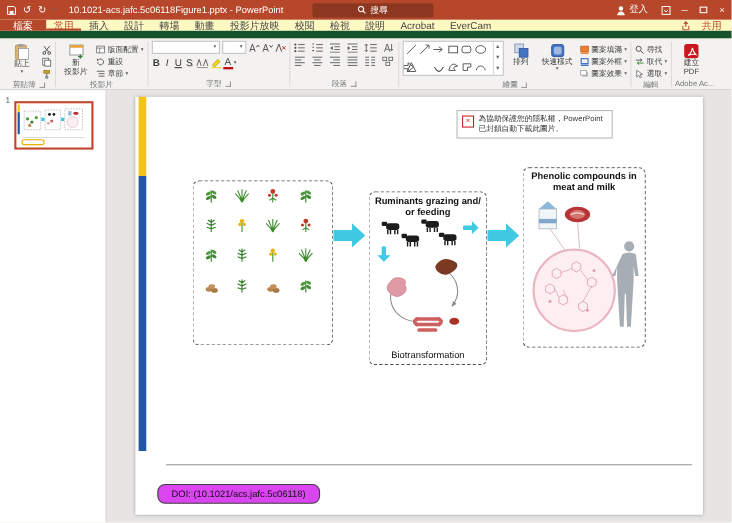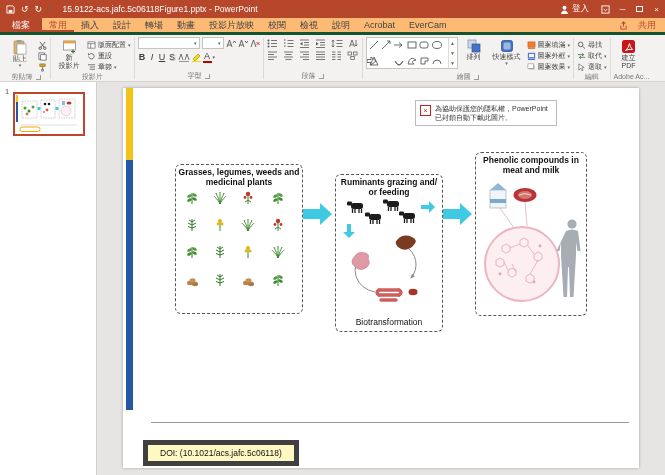--- a/index.html
+++ b/index.html
@@ -12,21 +12,21 @@
   .qat{display:flex;align-items:center;gap:6px;padding:0 2px}
   .qbtn{display:flex;align-items:center;font-size:9px;line-height:1;color:#fff}
   .tb-title{font-size:8.5px;margin-left:10px;white-space:nowrap}
   .searchpill{margin-left:26px;width:110px;height:13px;border-radius:2px;background:rgba(0,0,0,.22);display:flex;align-items:center;justify-content:center;gap:4px;font-size:8px;cursor:text}
   .tb-right{margin-left:auto;display:flex;height:100%}
   .signin{display:flex;gap:3px;align-items:center;font-size:8.5px;padding:0 8px;height:100%}
   .winbtn{width:17px;height:100%;display:flex;align-items:center;justify-content:center;font-size:8px}
   .maxglyph{width:7px;height:6px;border:1px solid #fff;display:inline-block}
 
   
-  .tabrow{height:17px;background:#fdba74;display:flex;align-items:stretch;border-bottom:3px solid #14532d;font-size:9px;color:#444}
+  .tabrow{height:17px;background:#fef9c3;display:flex;align-items:stretch;border-bottom:7px solid #14532d;font-size:9px;color:#444}
   .filetab{background:#b7472a;color:#fff;padding:0 12px;display:flex;align-items:center}
   .tab{padding:0 7px;display:flex;align-items:center;white-space:nowrap}
   .tab.active{color:#b7472a;box-shadow:inset 0 -2px 0 #b7472a;font-weight:normal}
   .sharebtn{margin-left:auto;display:flex;align-items:center;gap:10px;color:#b7472a;padding:0 9px;white-space:nowrap}
 
   
   .ribbon{height:47px;background:#f3f2f1;border-bottom:1px solid #d6d4d2;display:flex;align-items:stretch;padding:1px 2px 0}
   .group{display:flex;flex-direction:column;padding:1px 3px 0}
   .gbody{flex:1;display:flex;align-items:flex-start;gap:3px}
   .glabel{height:10px;font-size:7px;color:#777;display:flex;align-items:center;justify-content:center;gap:3px}
@@ -58,40 +58,47 @@
   #fbox1{left:0;top:14px;width:128px;height:150px}
   #fbox2{left:160px;top:24px;width:108px;height:158px}
   #fbox3{left:300px;top:2px;width:112px;height:164px}
   .barrow{position:absolute;top:52px;width:30px;height:24px}
   #arrow1{left:128px}
   #arrow2{left:268px}
   .biolabel{font-weight:normal;font-size:8.5px;color:#111;margin-top:auto;padding-bottom:1px}
   .notif{position:absolute;left:292px;top:12px;width:142px;background:#fff;border:1px solid #bdbab7;padding:3px 4px;display:flex;gap:4px;font-size:7px;line-height:1.3;color:#333}
   .nicon{flex:0 0 auto;width:11px;height:11px;border:1px solid #cc2222;color:#cc2222;font-size:7px;display:flex;align-items:center;justify-content:center;margin-top:1px}
   .sline{position:absolute;left:28px;top:334px;width:478px;height:1px;background:#9a9a9a}
-  .doibox{position:absolute;left:20px;top:352px;padding:3px 12px;border:5px solid #404040;border-radius:0;font-size:8.5px;color:#111;background:#fef9c3;white-space:nowrap}
+  .doibox{position:absolute;left:20px;top:352px;padding:3px 12px;border:1px solid #404040;border-radius:7px;font-size:8.5px;color:#111;background:#d946ef;white-space:nowrap}
 </style>
 </head>
 <body>
 
 <div class="app">
 
   <div class="titlebar">
     <div class="qat">
       <span class="qbtn">
         <svg width="9" height="9" viewBox="0 0 10 10">
             <path d="M1 1h6.5L9 2.5V9H1z" fill="none" stroke="#fff" stroke-width="1"></path>
             <rect x="3" y="5.5" width="4" height="3" fill="#fff"></rect>
           </svg>
       </span>
       <span class="qbtn">↺</span>
       <span class="qbtn">↻</span>
       <span class="qbtn caret">▾</span>
     </div>
-    <div class="tb-title">15.9122-acs.jafc.5c06118Figure1.pptx - PowerPoint</div>
+    <div class="tb-title">10.1021-acs.jafc.5c06118Figure1.pptx - PowerPoint</div>
+    <div class="searchpill">
+      <svg width="8" height="8" viewBox="0 0 10 10">
+          <circle cx="4" cy="4" r="3" fill="none" stroke="#fff" stroke-width="1.2"></circle>
+          <path d="M6.2 6.2 L9 9" stroke="#fff" stroke-width="1.2"></path>
+        </svg>
+      <span>搜尋</span>
+    </div>
     <div class="tb-right">
       <span class="signin">
         <svg width="9" height="9" viewBox="0 0 10 10">
             <circle cx="5" cy="3" r="2.2" fill="#fff"></circle>
             <path d="M1 10 q1 -4 4 -4 q3 0 4 4 z" fill="#fff"></path>
           </svg>
         <span>登入</span>
       </span>
       <span class="winbtn">
         <svg width="9" height="9" viewBox="0 0 10 10">
@@ -475,21 +482,20 @@
     </div>
 
     <div class="canvas">
       <div class="slide">
         <div class="sbar-y"></div>
         <div class="sbar-b"></div>
 
         <div class="figure">
 
           <div class="fbox" id="fbox1">
-            <div class="ftitle">Grasses, legumes, weeds and medicinal plants</div>
             <svg width="118" height="110" viewBox="0 0 118 110">
               <defs>
                 <g id="pl-grass" stroke="#3e8a2e" fill="none" stroke-width="1">
                     <path d="M6 14 C5 8 3 6 2 3 M6 14 C6 7 6 5 6 2 M6 14 C7 8 9 6 10 3 M6 14 C4 9 1 8 0 6 M6 14 C8 9 11 8 12 6"></path>
                   </g>
                 <g id="pl-leaf">
                     <path d="M6 14 V3" stroke="#2f7a26"></path>
                     <ellipse cx="3.5" cy="6" rx="2.5" ry="1.4" fill="#4c9a3a" transform="rotate(-30 3.5 6)"></ellipse>
                     <ellipse cx="8.5" cy="5" rx="2.5" ry="1.4" fill="#4c9a3a" transform="rotate(30 8.5 5)"></ellipse>
                     <ellipse cx="3.5" cy="10" rx="2.5" ry="1.4" fill="#3e8a2e" transform="rotate(-30 3.5 10)"></ellipse>

